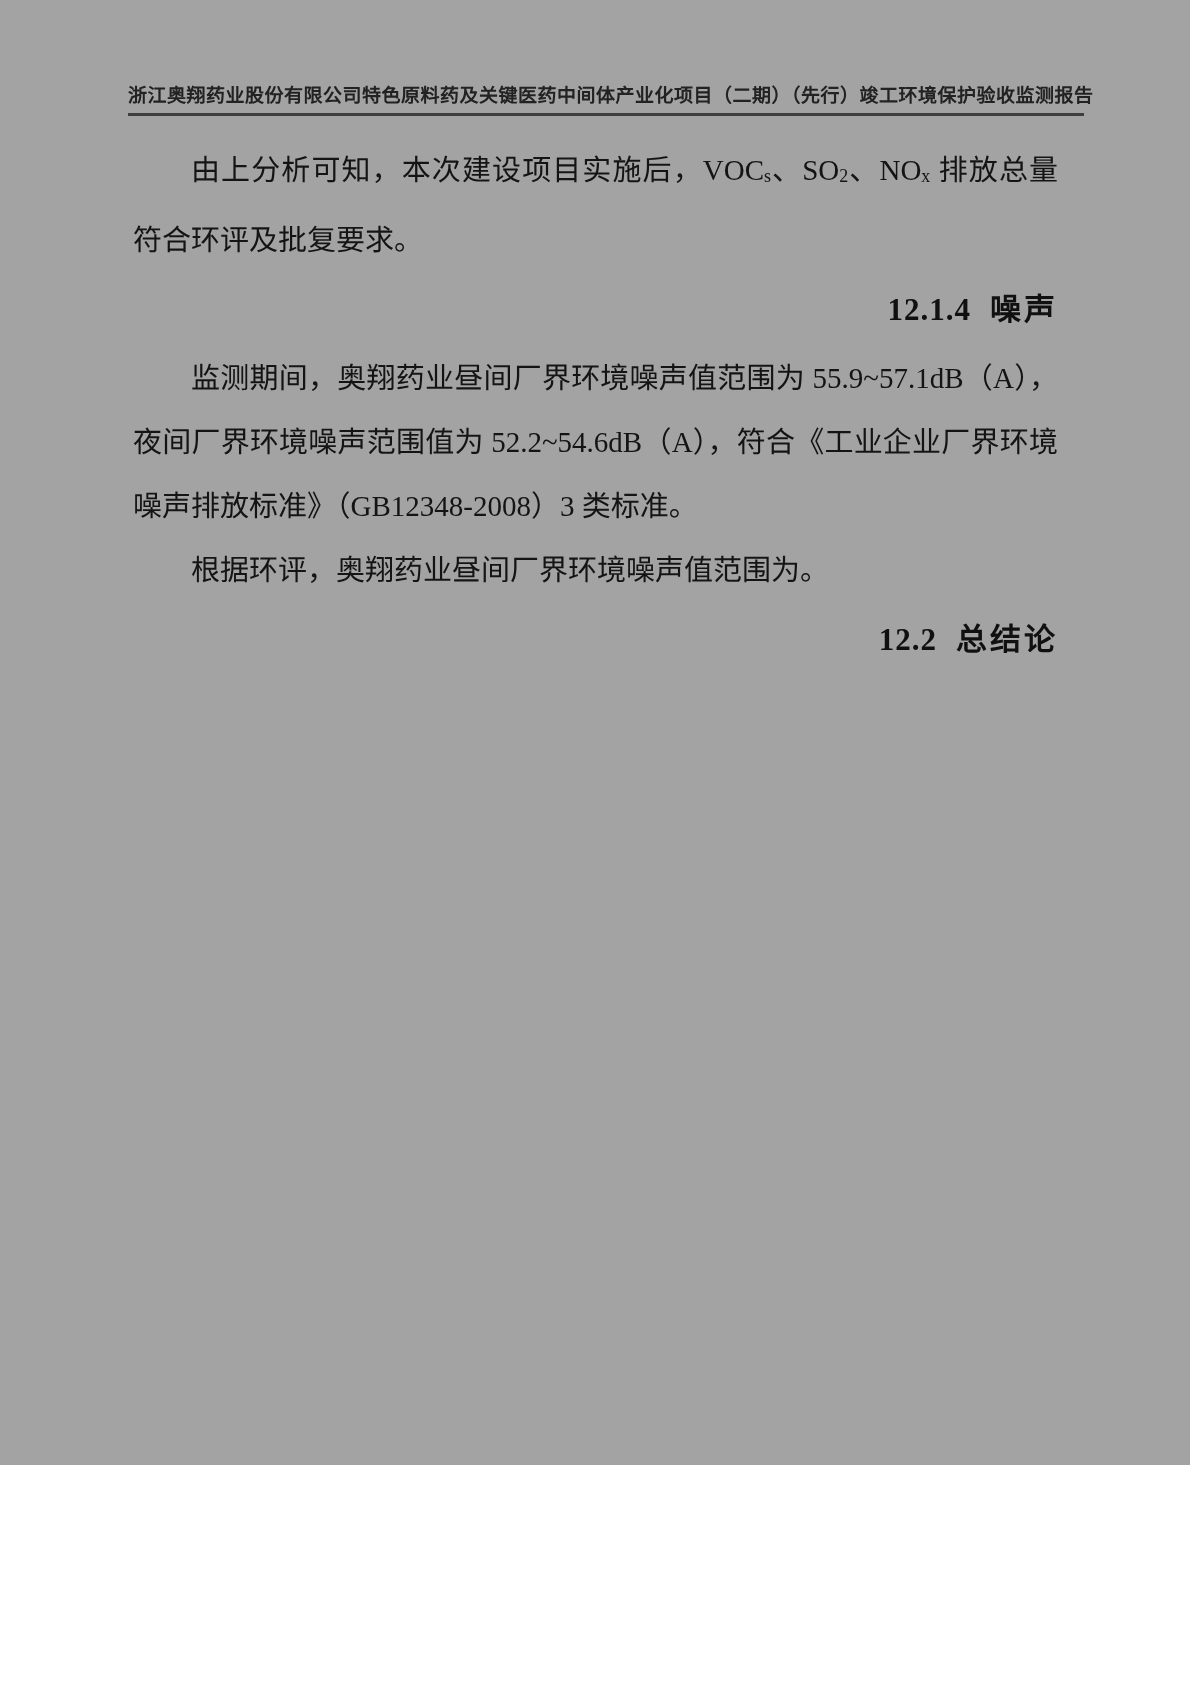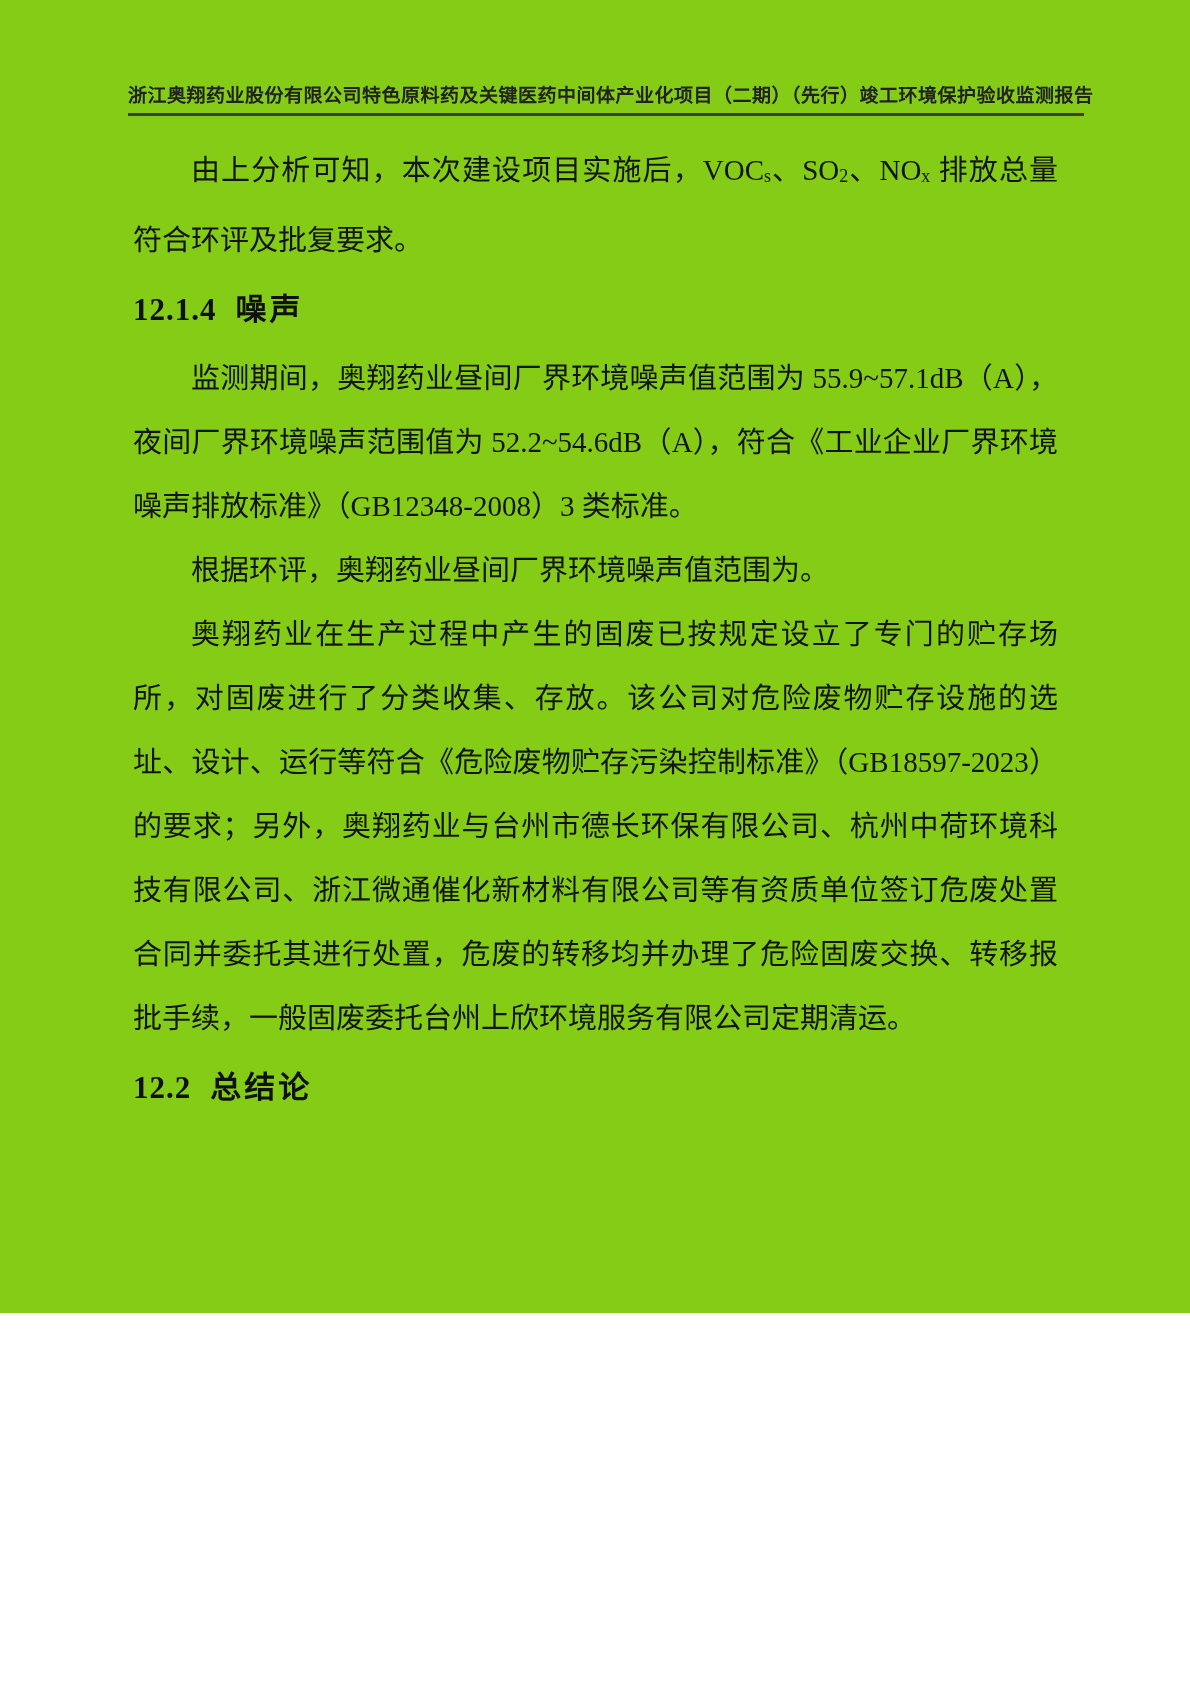--- a/index.html
+++ b/index.html
@@ -3,22 +3,22 @@
 <meta charset="utf-8">
 <style>
   html, body {
     margin: 0;
     padding: 0;
     background: #ffffff;
   }
   .page {
     position: relative;
     width: 1190px;
-    height: 1313px;
-    background: #84cc16;
+    height: 1465px;
+    background: #a3a3a3;
     overflow: hidden;
     font-family: "Liberation Serif", "DejaVu Serif", serif;
     color: #141414;
   }
   
   .page-header {
     position: absolute;
     left: 128px;
     right: 106px;
     top: 84px;
@@ -45,21 +45,21 @@
   }
   .body-paragraph {
     margin: 0;
     text-indent: 2em;
   }
   .section-heading {
     margin: 6px 0 4px 0;
     font-size: 31px;
     line-height: 64px;
     font-weight: 700;
-    text-align: left;
+    text-align: right;
     text-indent: 0;
     color: #101010;
   }
   .heading-number {
     letter-spacing: 1px;
   }
   .heading-title {
     margin-left: 19px;
     letter-spacing: 3px;
   }
@@ -99,21 +99,20 @@
 
   <header class="page-header">
     <span>浙江奥翔药业股份有限公司特色原料药及关键医药中间体产业化项目（二期）（先行）竣工环境保护验收监测报告</span>
   </header>
 
   <main class="content" id="document-body">
       <p class="body-paragraph"><span>由上分析可知，本次建设项目实施后，VOC</span><span class="subscript">s</span><span>、SO</span><span class="subscript">2</span><span>、NO</span><span class="subscript">x</span><span> 排放总量符合环评及批复要求。</span></p>
       <h2 class="section-heading"><span class="heading-number">12.1.4</span><span class="heading-title">噪声</span></h2>
       <p class="body-paragraph"><span>监测期间，奥翔药业昼间厂界环境噪声值范围为 55.9~57.1dB（A），夜间厂界环境噪声范围值为 52.2~54.6dB（A），符合《工业企业厂界环境噪声排放标准》（GB12348-2008）3 类标准。</span></p>
       <p class="body-paragraph"><span>根据环评，奥翔药业昼间厂界环境噪声值范围为。</span></p>
-      <p class="body-paragraph"><span>奥翔药业在生产过程中产生的固废已按规定设立了专门的贮存场所，对固废进行了分类收集、存放。该公司对危险废物贮存设施的选址、设计、运行等符合《危险废物贮存污染控制标准》（GB18597-2023）的要求；另外，奥翔药业与台州市德长环保有限公司、杭州中荷环境科技有限公司、浙江微通催化新材料有限公司等有资质单位签订危废处置合同并委托其进行处置，危废的转移均并办理了危险固废交换、转移报批手续，一般固废委托台州上欣环境服务有限公司定期清运。</span></p>
       <h2 class="section-heading"><span class="heading-number">12.2</span><span class="heading-title">总结论</span></h2>
     </main>
 
   <footer class="page-footer">
     <span class="footer-org">浙江省生态环境监测中心</span>
     <span class="footer-page">127</span>
   </footer>
 
 </div>
 

